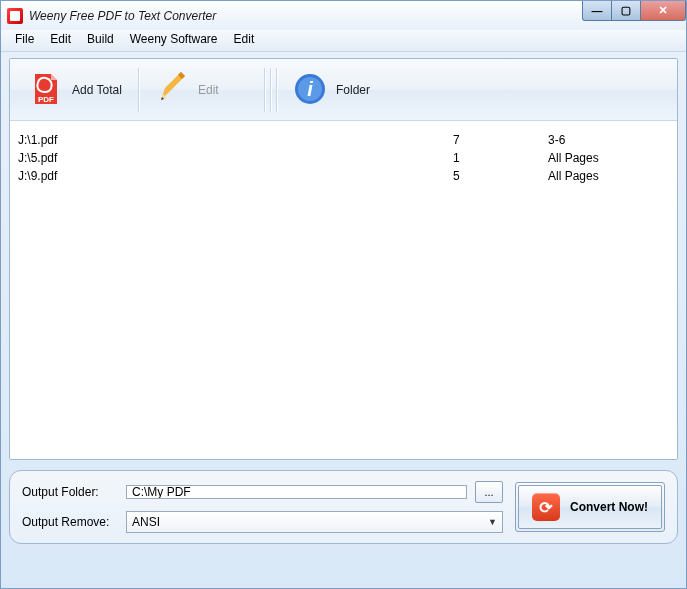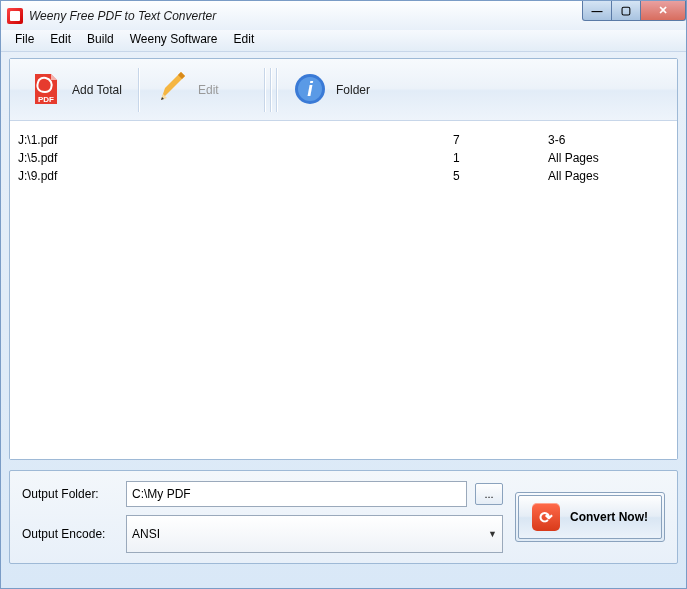--- a/index.html
+++ b/index.html
@@ -42,27 +42,27 @@
 .col-range { width: 100px; }
 .col-extra { flex: 1; }
 .table-body { height: 338px; background: #fff; overflow: auto; }
 .row { display: flex; font-size: 12px; height: 18px; align-items: center; }
 .row .cell { padding: 0 8px; margin-top: 20px; }
 .row .cell.col-file { width: 435px; }
 .row .cell.col-pages { width: 95px; }
 .row .cell.col-range { width: 100px; }
 
 
-.bottom-panel { margin: 10px 8px 8px 8px; border: 1px solid #9eb9d6; border-radius: 2px; background: linear-gradient(#f3f7fb,#e8f0f9); padding: 10px 12px; display: flex; align-items: center; gap: 12px; }
+.bottom-panel { margin: 10px 8px 8px 8px; border: 1px solid #9eb9d6; border-radius: 12px; background: linear-gradient(#f3f7fb,#e8f0f9); padding: 10px 12px; display: flex; align-items: center; gap: 12px; }
 .form-rows { display: flex; flex-direction: column; gap: 8px; flex: 1; }
 .form-row { display: flex; align-items: center; gap: 8px; font-size: 12px; }
 .form-row .label { width: 96px; text-align: left; }
-.text-input { flex: 1; height: 14px; border: 1px solid #9aa9bb; background: #fff; padding: 12px 5px; font-size: 12px; }
+.text-input { flex: 1; height: 14px; border: 1px solid #9aa9bb; background: #fff; padding: 0 5px; font-size: 12px; }
 .browse-btn { width: 28px; height: 22px; border: 1px solid #8aa2bd; background: linear-gradient(#fefefe,#e5edf6); display: flex; align-items: center; justify-content: center; font-size: 11px; border-radius: 2px; }
-.combo { flex: 1; height: 38px; border: 1px solid #9aa9bb; background: linear-gradient(#fff,#eef2f7); display: flex; align-items: center; justify-content: space-between; padding: 0 5px; font-size: 12px; }
+.combo { flex: 1; height: 22px; border: 1px solid #9aa9bb; background: linear-gradient(#fff,#eef2f7); display: flex; align-items: center; justify-content: space-between; padding: 0 5px; font-size: 12px; }
 .combo .arrow { font-size: 9px; color: #333; }
 
 
 .convert-wrap { border: 1px solid #8aa2bd; background: linear-gradient(#f7fafe,#e0ebf6); border-radius: 3px; padding: 2px; }
 .convert-btn { width: 144px; height: 44px; border: 1px solid #8aa2bd; background: linear-gradient(#fefefe,#e5edf6 48%,#d9e6f3 52%,#ebf2fa); border-radius: 2px; display: flex; align-items: center; justify-content: center; gap: 10px; font-size: 12px; font-weight: bold; }
 .convert-btn .cicon { width: 28px; height: 28px; background: linear-gradient(#ff6a4a,#d83a1a); border-radius: 5px; display: flex; align-items: center; justify-content: center; color: #fff; font-size: 16px; box-shadow: inset 0 1px 0 rgba(255,255,255,0.4); }
 
 
 svg { display: block; }
 </style>
@@ -157,21 +157,21 @@
   </div>
 
   <div class="bottom-panel">
     <div class="form-rows">
       <div class="form-row">
         <div class="label">Output Folder:</div>
         <input class="text-input" value="C:\My PDF" style="">
         <div class="browse-btn">...</div>
       </div>
       <div class="form-row">
-        <div class="label">Output Encode:</div>
+        <div class="label">Output Remove:</div>
         <div class="combo">
           <span>ANSI</span>
           <span class="arrow">▼</span>
         </div>
       </div>
     </div>
     <div class="convert-wrap">
       <div class="convert-btn">
         <span class="cicon">⟳</span>
         <span>Convert Now!</span>

